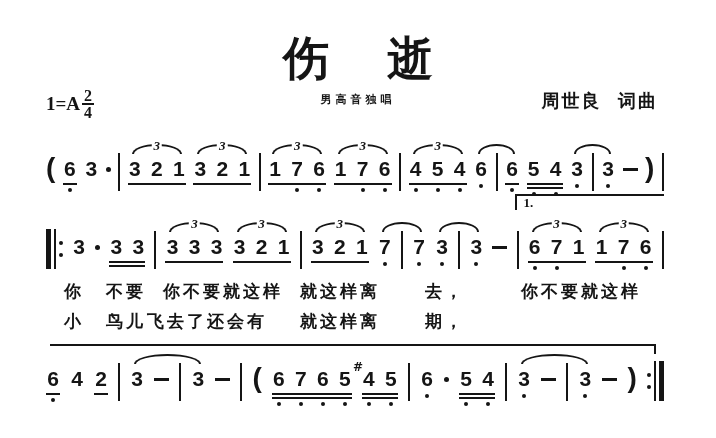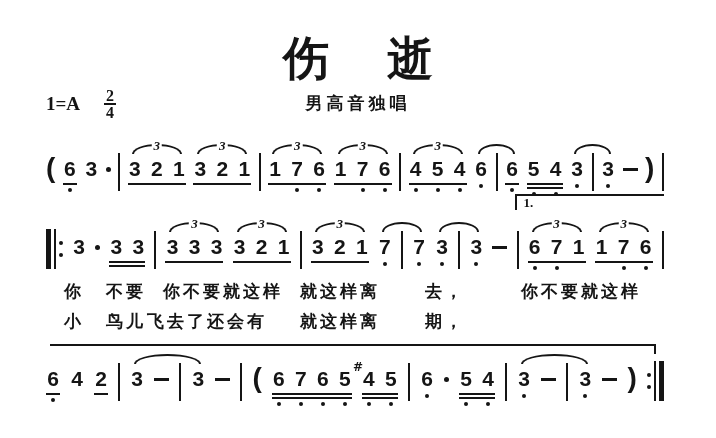--- a/index.html
+++ b/index.html
@@ -14,27 +14,27 @@
   }
   
   .title-row {
     padding-top: 32px; display:flex; justify-content:center; gap:58px;
     font-family: "DejaVu Serif", serif; font-weight:900; font-size:46px; line-height:52px;
   }
   .meta-row { position:relative; height:40px; margin-top:2px; }
   .keysig {
     position:absolute; left:46px; top:2px;
     font-family:"Liberation Serif", serif; font-weight:700; font-size:19px;
-    display:flex; align-items:center; gap:24px;
+    display:flex; align-items:center; gap:2px;
   }
   .frac { display:inline-flex; flex-direction:column; align-items:center; font-size:16px; line-height:15px; }
   .frac .den { border-top:2px solid var(--ink); padding:0 2px; }
   .subtitle {
     position:absolute; left:0; right:0; top:6px; text-align:center;
-    font-weight:700; font-size:17px; letter-spacing:4px;
+    font-weight:700; font-size:11px; letter-spacing:4px;
   }
   .credit {
     position:absolute; right:58px; top:3px;
     font-weight:700; font-size:18px; letter-spacing:2px; white-space:pre;
   }
   
   .music-line { position:relative; width:618px; margin-left:46px; }
   .line-1 { height:64px; margin-top:8px; }
   .line-2 { height:78px; margin-top:-4px; }
   .line-3 { height:66px; margin-top:4px; }
@@ -106,20 +106,21 @@
 
   <div class="meta-row">
     <div class="keysig">
       <span>1=A</span>
       <span class="frac">
         <span class="num">2</span>
         <span class="den">4</span>
       </span>
     </div>
     <div class="subtitle">男高音独唱</div>
+    <div class="credit">周世良  词曲</div>
   </div>
 
   <div class="music-line line-1">
     <div class="tokens">
         <span class="tok paren">(</span>
         <div class="tok group">
           <div class="digits">
             <div class="cell">
               <span class="digit">6</span>
             </div>

